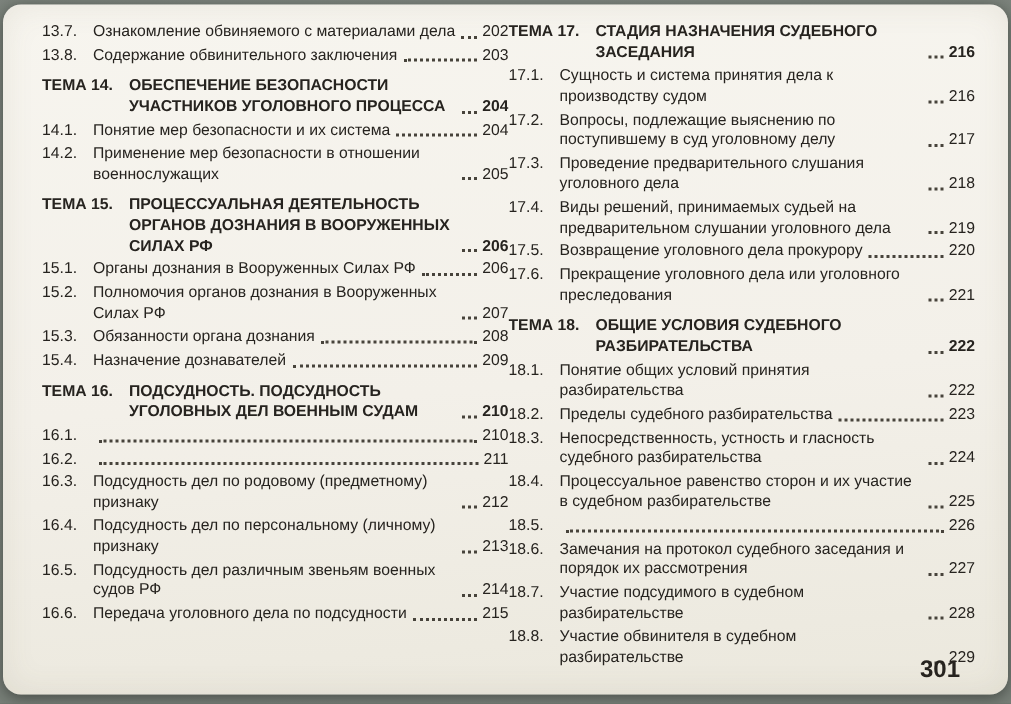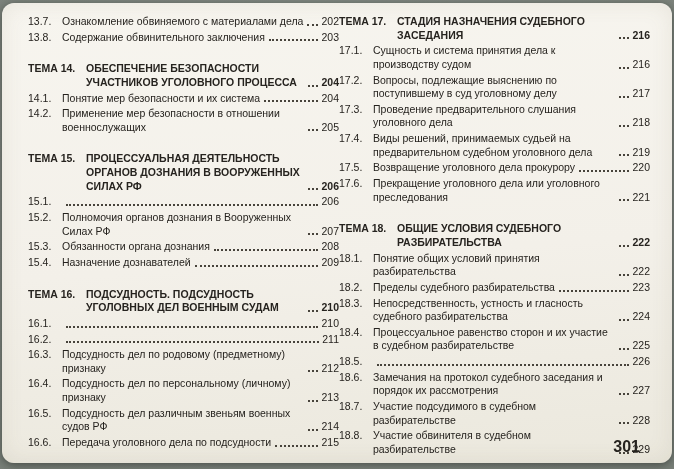--- a/index.html
+++ b/index.html
@@ -38,21 +38,21 @@
   .entry .body { flex: 1; display: flex; min-width: 0; justify-content: flex-end; }
   .entry .title { flex: 0 1 auto; }
   .entry .dots {
     flex: 1 0 10px;
     align-self: flex-end;
     margin: 0 3px 3px 4px;
     border-bottom: 2px dotted #47433b;
   }
   .entry .pg { align-self: flex-end; white-space: nowrap; }
 
-  .entry.theme { font-weight: bold; margin-top: 18px; }
+  .entry.theme { font-weight: bold; margin-top: 7px; }
   .entry.theme .num { flex: 0 0 58px; }
   .col .entry:first-child { margin-top: 0; }
 
   .folio {
     position: absolute;
     right: 32px; bottom: 7px;
     font-weight: bold;
     font-size: 16px;
     color: #26231f;
   }
@@ -108,20 +108,21 @@
             <span class="num">ТЕМА 15.</span>
             <span class="body">
               <span class="title">ПРОЦЕССУАЛЬНАЯ ДЕЯТЕЛЬНОСТЬ ОРГАНОВ ДОЗНАНИЯ В ВООРУЖЕННЫХ СИЛАХ РФ</span>
               <span class="dots"></span>
               <span class="pg">206</span>
             </span>
           </div>
           <div class="entry item">
             <span class="num">15.1.</span>
             <span class="body">
+              <span class="title">Органы дознания в Вооруженных Силах РФ</span>
               <span class="dots"></span>
               <span class="pg">206</span>
             </span>
           </div>
           <div class="entry item">
             <span class="num">15.2.</span>
             <span class="body">
               <span class="title">Полномочия органов дознания в Вооруженных Силах РФ</span>
               <span class="dots"></span>
               <span class="pg">207</span>
@@ -227,21 +228,21 @@
             <span class="num">17.3.</span>
             <span class="body">
               <span class="title">Проведение предварительного слушания уголовного дела</span>
               <span class="dots"></span>
               <span class="pg">218</span>
             </span>
           </div>
           <div class="entry item">
             <span class="num">17.4.</span>
             <span class="body">
-              <span class="title">Виды решений, принимаемых судьей на предварительном судебном уголовного дела</span>
+              <span class="title">Виды решений, принимаемых судьей на предварительном слушании уголовного дела</span>
               <span class="dots"></span>
               <span class="pg">219</span>
             </span>
           </div>
           <div class="entry item">
             <span class="num">17.5.</span>
             <span class="body">
               <span class="title">Возвращение уголовного дела прокурору</span>
               <span class="dots"></span>
               <span class="pg">220</span>

